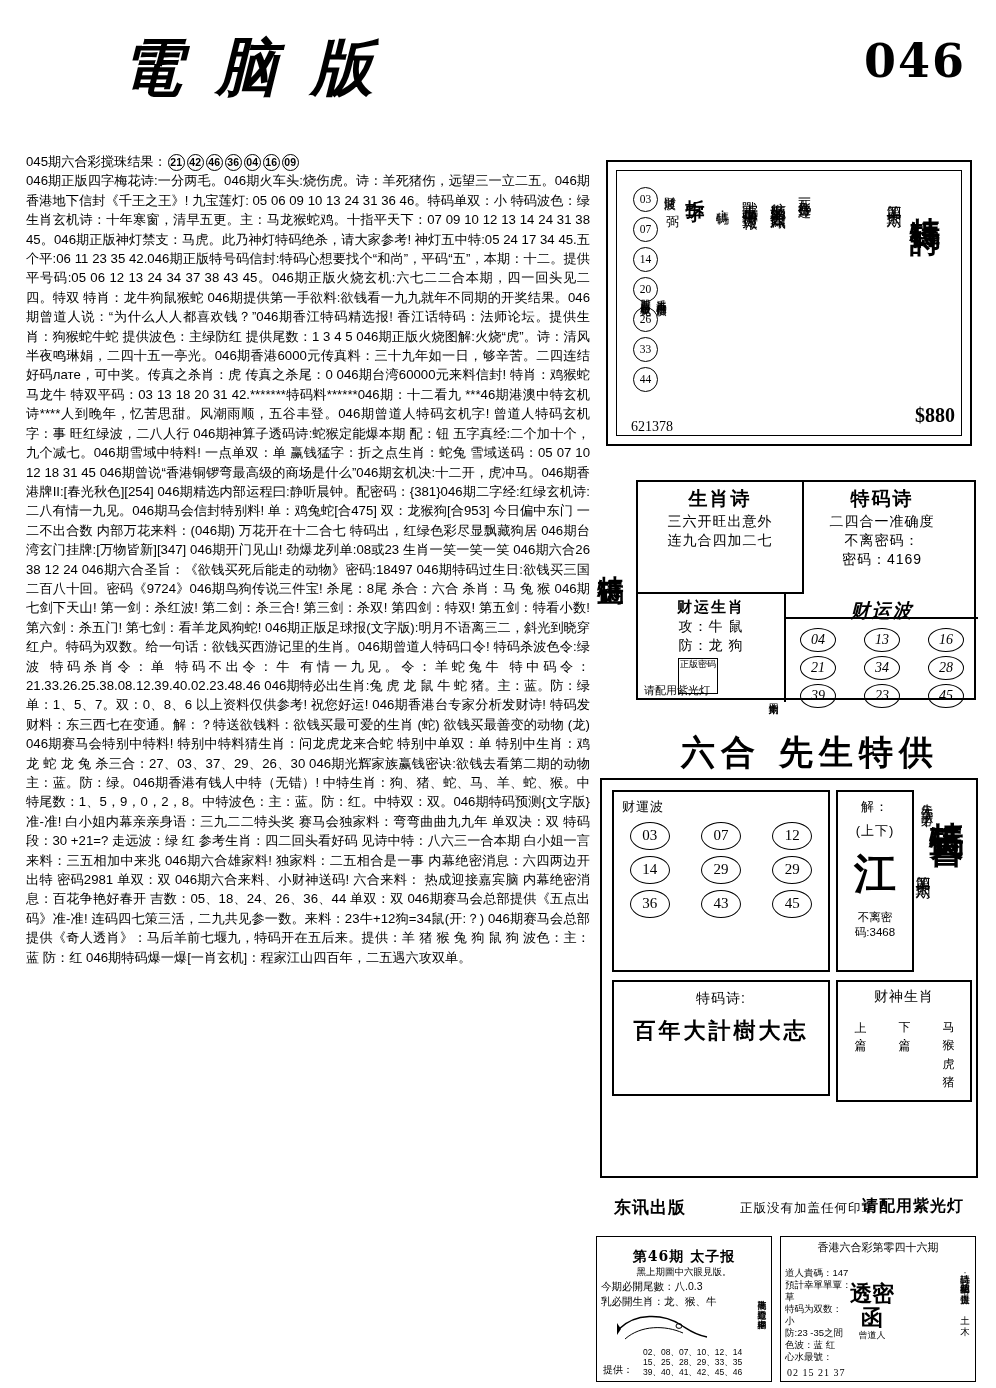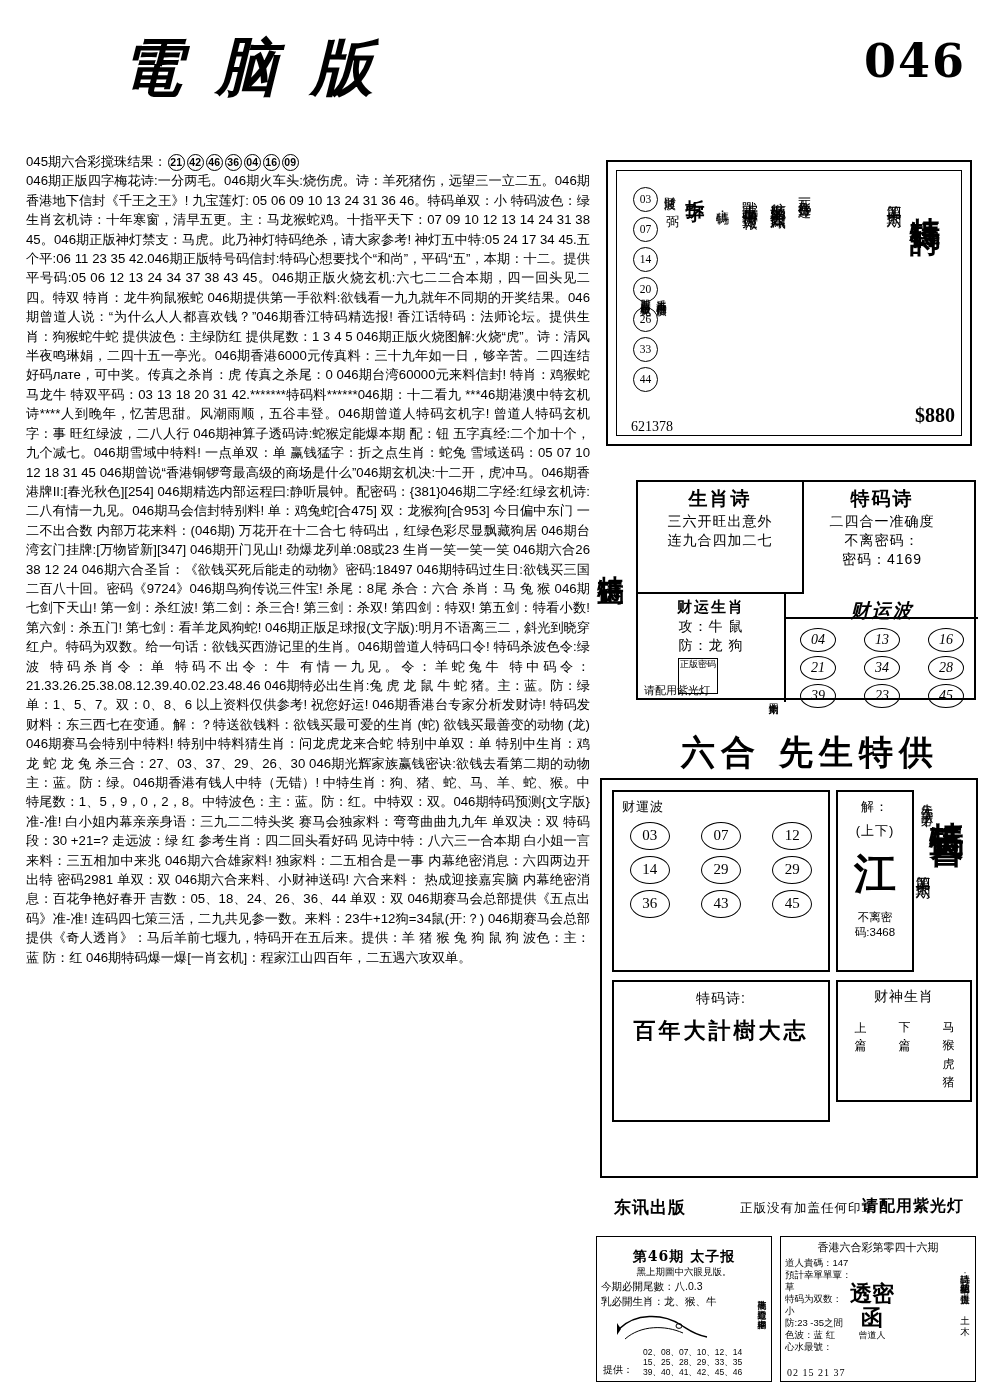--- a/index.html
+++ b/index.html
@@ -63,21 +63,21 @@
   #lh-left .lbl{font-size:13px;margin:6px 0 2px 8px;letter-spacing:1px;}
   #lh-left .numrow{margin-top:6px;}
   #lh-left .numball{width:38px;height:26px;line-height:25px;font-size:15px;}
   #lh-mid{position:absolute;left:234px;top:10px;width:78px;height:182px;border:2px solid #000;box-sizing:border-box;text-align:center;}
   #lh-mid .jie{font-size:13px;letter-spacing:1px;margin-top:6px;}
   #lh-mid .bigchar{font-family:"DejaVu Serif",serif;font-weight:bold;font-size:42px;margin-top:6px;}
   #lh-mid .code{font-size:11.5px;margin-top:8px;}
   #lh-right-v{position:absolute;left:316px;top:14px;font-size:12px;writing-mode:vertical-rl;text-orientation:upright;letter-spacing:2px;}
   #lh-bigv{position:absolute;right:6px;top:14px;font-family:"DejaVu Serif",serif;font-weight:bold;font-size:34px;writing-mode:vertical-rl;text-orientation:upright;letter-spacing:4px;}
   #lh-bigv2{position:absolute;right:44px;top:84px;font-size:15px;writing-mode:vertical-rl;text-orientation:upright;letter-spacing:2px;}
-  #lh-b1{position:absolute;left:10px;top:200px;width:218px;height:142px;border:2px solid #000;box-sizing:border-box;text-align:center;}
+  #lh-b1{position:absolute;left:10px;top:200px;width:218px;height:116px;border:2px solid #000;box-sizing:border-box;text-align:center;}
   #lh-b1 .t{font-size:14px;margin-top:8px;letter-spacing:1px;}
   #lh-b1 .p{font-family:"DejaVu Serif",serif;font-weight:bold;font-size:22px;letter-spacing:3px;margin-top:8px;}
   #lh-b2{position:absolute;left:234px;top:200px;width:136px;height:122px;border:2px solid #000;box-sizing:border-box;}
   #lh-b2 .t{font-size:14px;text-align:center;margin-top:6px;letter-spacing:1px;}
   #lh-b2 .cols{display:flex;justify-content:space-around;margin-top:6px;font-size:12px;}
   #lh-b2 .cols span{writing-mode:vertical-rl;text-orientation:upright;letter-spacing:2px;}
   #lh-foot-left{position:absolute;left:14px;bottom:6px;font-family:"DejaVu Serif",serif;font-weight:bold;font-size:17px;letter-spacing:1px;}
   #lh-foot-mid{position:absolute;left:166px;bottom:8px;font-size:12.5px;letter-spacing:1px;}
   #lh-foot-right{position:absolute;right:10px;bottom:6px;font-family:"DejaVu Serif",serif;font-weight:bold;font-size:16px;letter-spacing:1px;}
 
@@ -90,21 +90,21 @@
   #bp1 .prov{position:absolute;left:6px;bottom:4px;font-size:10px;}
   #bp1 .nums{position:absolute;left:46px;bottom:4px;font-size:8.5px;line-height:10px;}
   #bp1 .vert{position:absolute;right:4px;top:56px;font-size:9px;writing-mode:vertical-rl;text-orientation:upright;line-height:11px;}
 
   #bp2{left:780px;top:1236px;width:196px;height:146px;}
   #bp2 .hd{text-align:center;font-size:11px;letter-spacing:0px;margin-top:3px;}
   #bp2 .bigmid{position:absolute;left:60px;top:44px;width:62px;text-align:center;}
   #bp2 .bigmid .c{font-family:"DejaVu Serif",serif;font-weight:bold;font-size:22px;line-height:24px;}
   #bp2 .bigmid .s{font-size:9px;}
   #bp2 .rcol{position:absolute;right:4px;top:30px;font-size:9.5px;line-height:12px;writing-mode:vertical-rl;text-orientation:upright;}
-  #bp2 .lcol{position:absolute;left:4px;top:20px;font-size:9.5px;line-height:12px;}
+  #bp2 .lcol{position:absolute;left:4px;top:30px;font-size:9.5px;line-height:12px;}
   #bp2 .btm{position:absolute;left:6px;bottom:3px;font-family:"Liberation Serif",serif;font-size:10px;letter-spacing:1px;margin-top:47px;}
 </style>
 </head>
 <body>
 
 <div class="page">
 
   <div class="logo">電 脑 版</div>
   <div class="issue-no">046</div>
 

